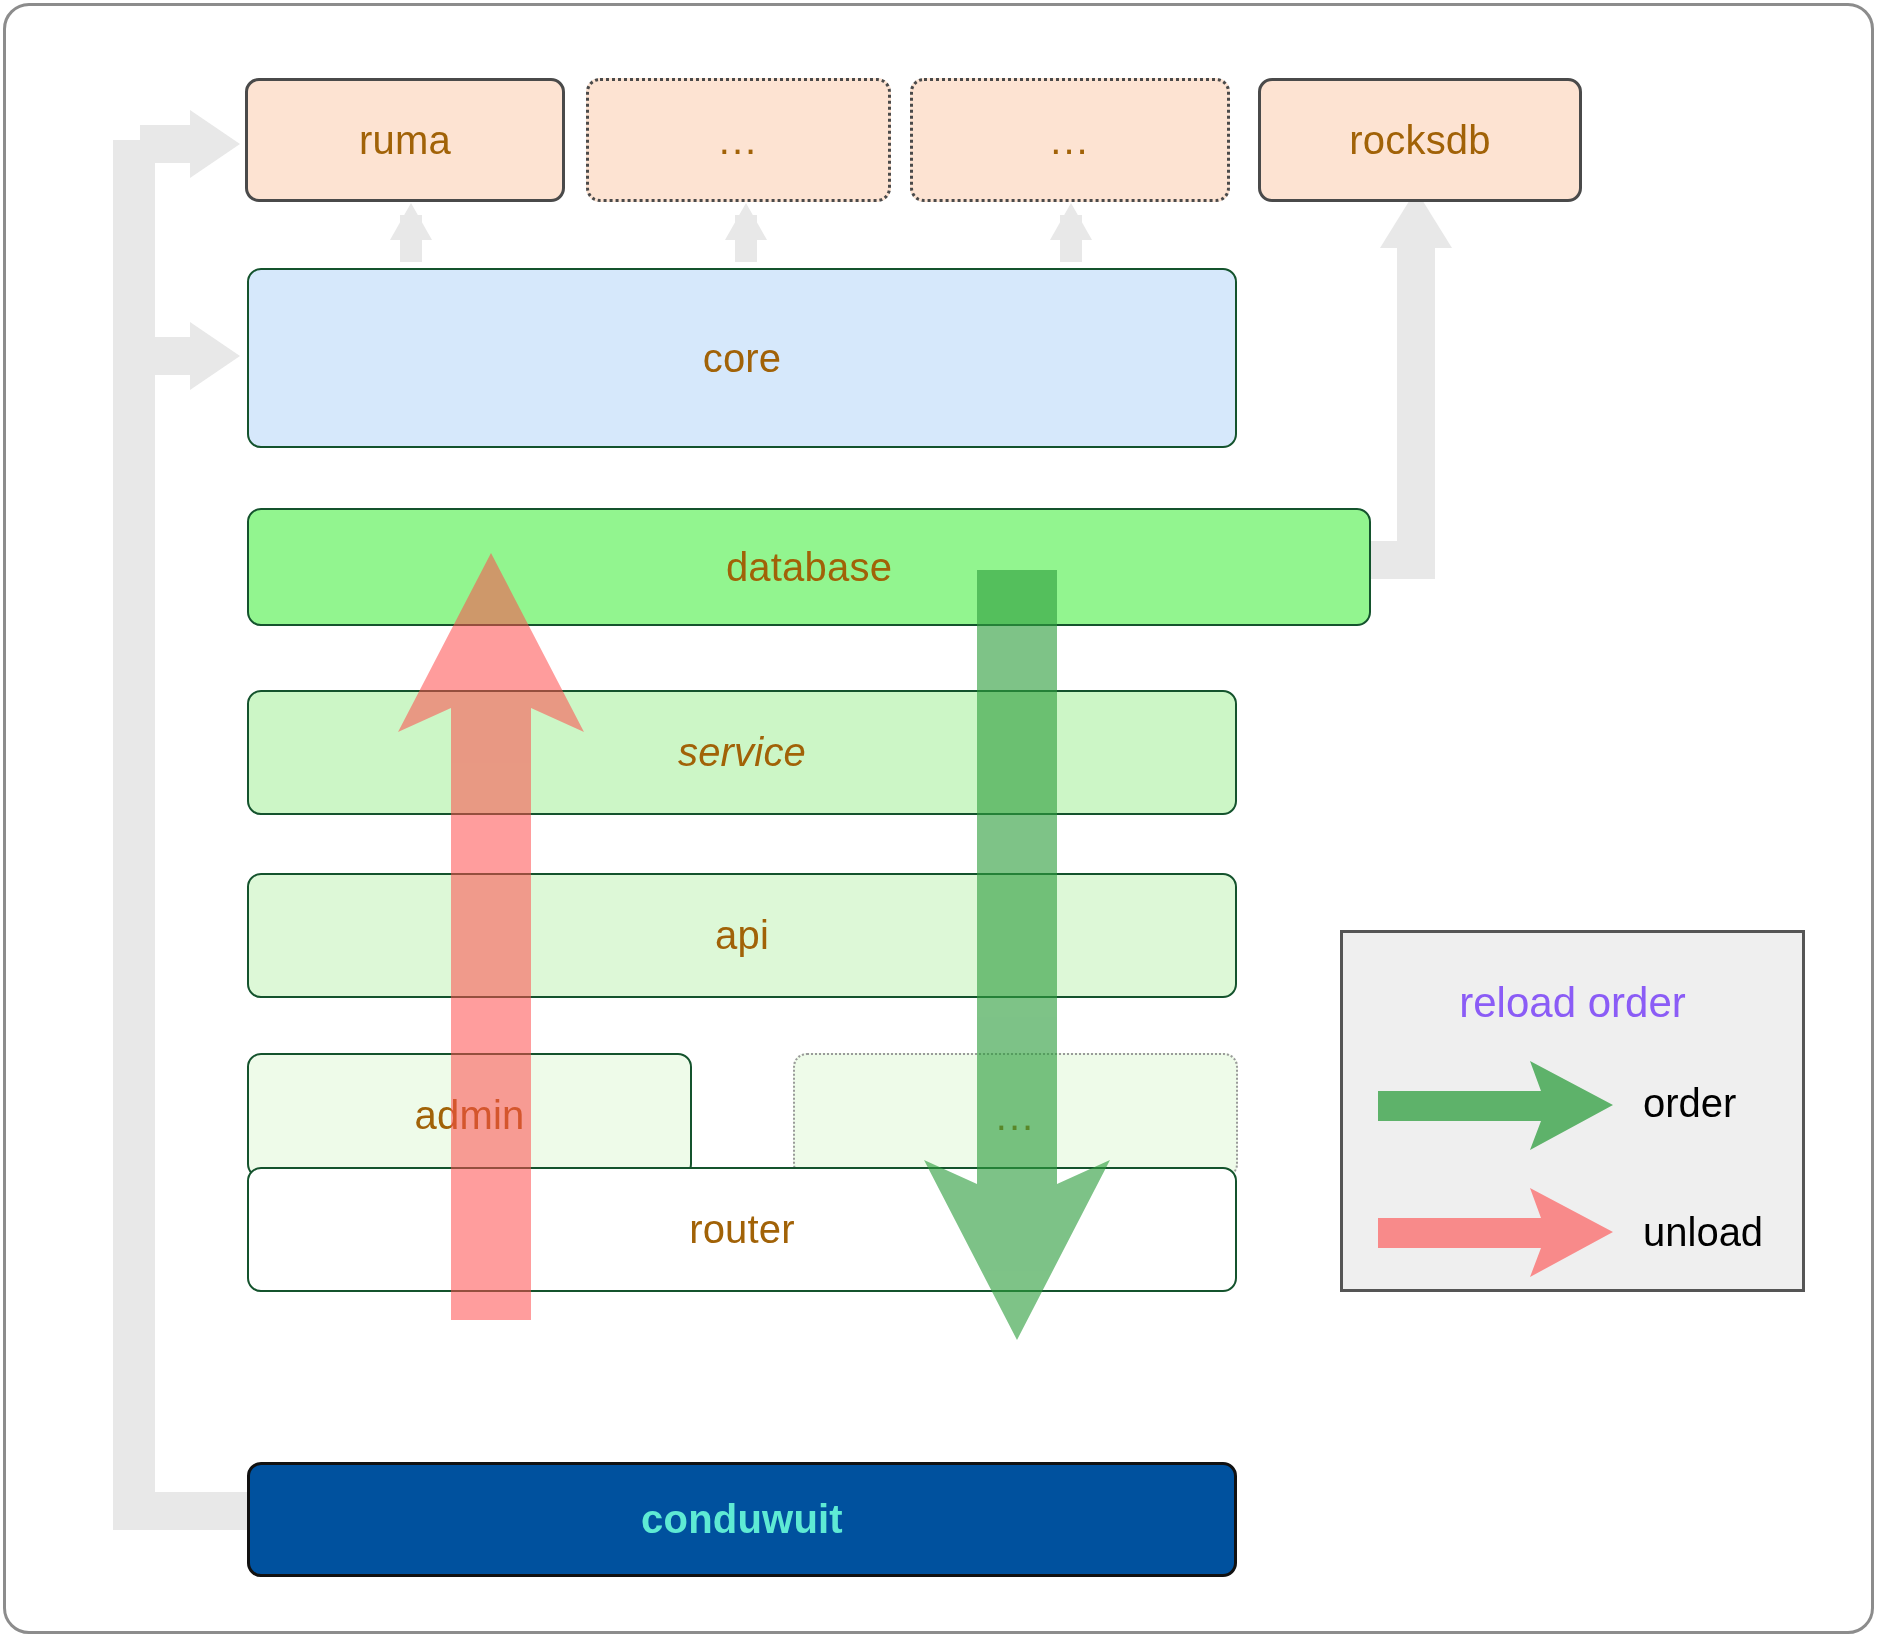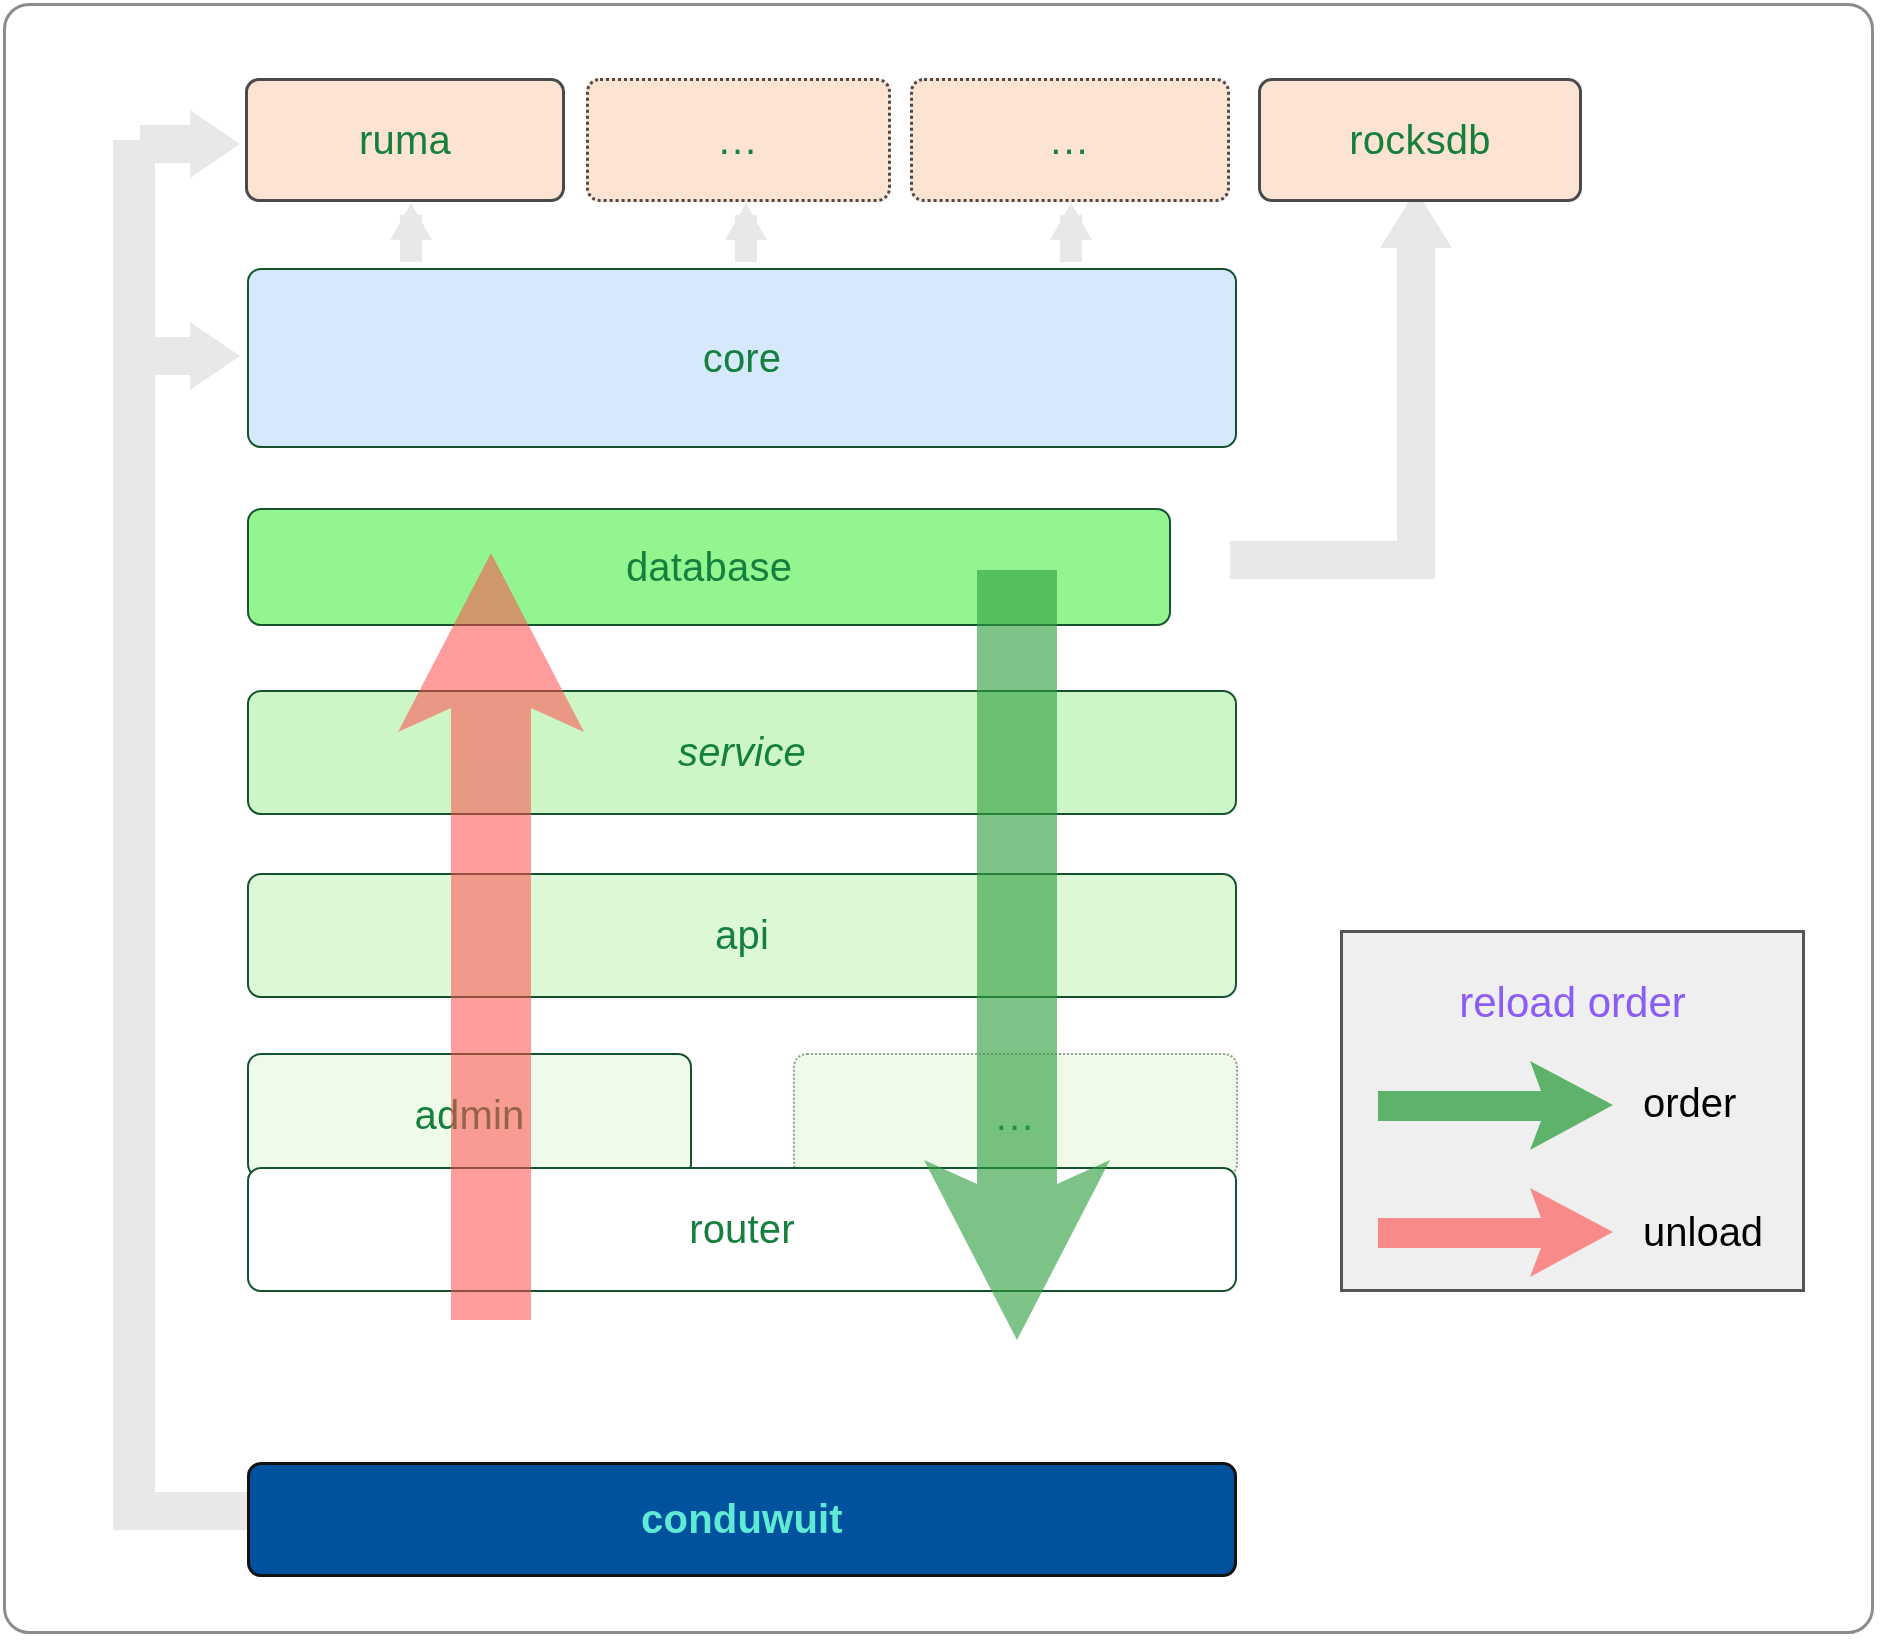--- a/index.html
+++ b/index.html
@@ -27,21 +27,21 @@
     background: #ffffff;
   }
   .box {
     position: absolute;
     box-sizing: border-box;
     display: flex;
     align-items: center;
     justify-content: center;
     border-radius: 14px;
     font-size: 40px;
-    color: #15803d;
+    color: #a16207;
     letter-spacing: 0.2px;
   }
   .box.solid-dark { border: 3px solid #4a4a4a; }
   .box.dotted-dark { border: 3px dotted #4a4a4a; }
   .box.solid-gray { border: 2px solid #14532d; }
   .box.dotted-gray { border: 2px dotted #9a9a9a; }
   .box.peach { background: #fde3d2; }
   .box.blue { background: #d6e8fb; }
   .box.green1 { background: #92f58f; }
   .box.green2 { background: #ccf6c6; }
@@ -136,21 +136,21 @@
   </div>
 
   <div class="box peach solid-dark" style="left:1258px; top:78px; width:324px; height:124px;">
     <span>rocksdb</span>
   </div>
 
   <div class="box blue solid-gray" style="left:247px; top:268px; width:990px; height:180px;">
     <span>core</span>
   </div>
 
-  <div class="box green1 solid-gray" style="left:247px; top:508px; width:924px; height:118px;">
+  <div class="box green1 solid-gray" style="left:247px; top:508px; width:1124px; height:118px;">
     <span>database</span>
   </div>
 
   <div class="box green2 solid-gray" style="left:247px; top:690px; width:990px; height:125px;font-style:italic;">
     <span>service</span>
   </div>
 
   <div class="box green3 solid-gray" style="left:247px; top:873px; width:990px; height:125px;">
     <span>api</span>
   </div>

